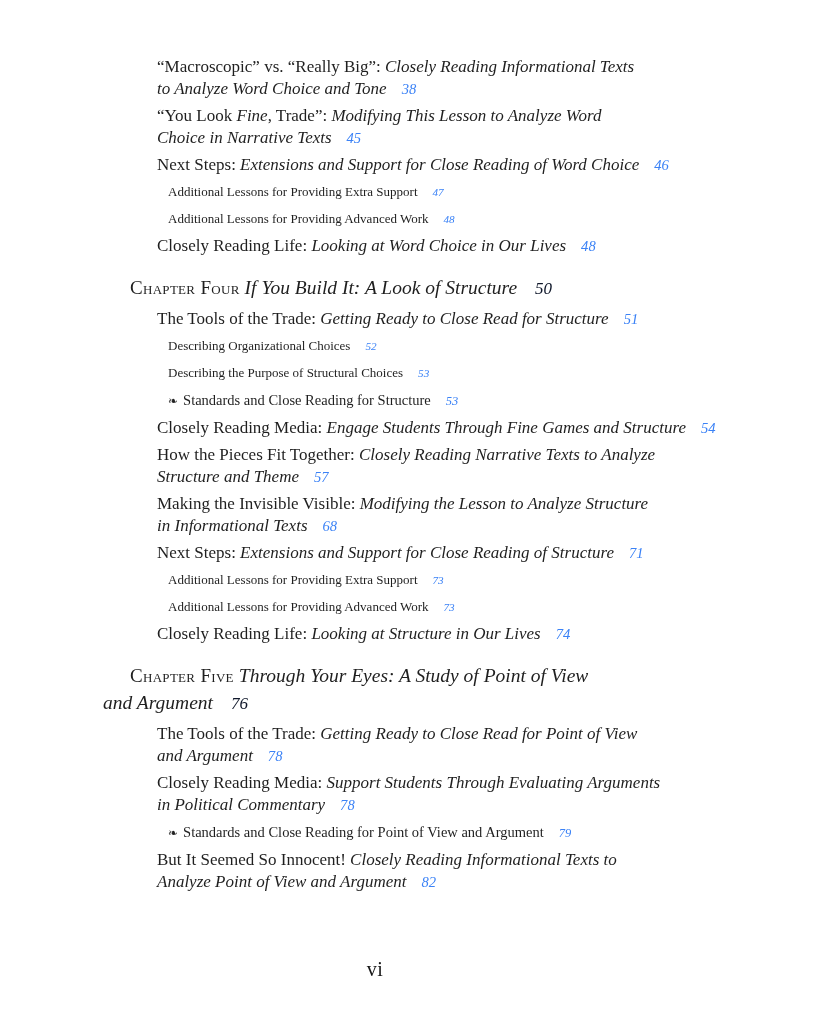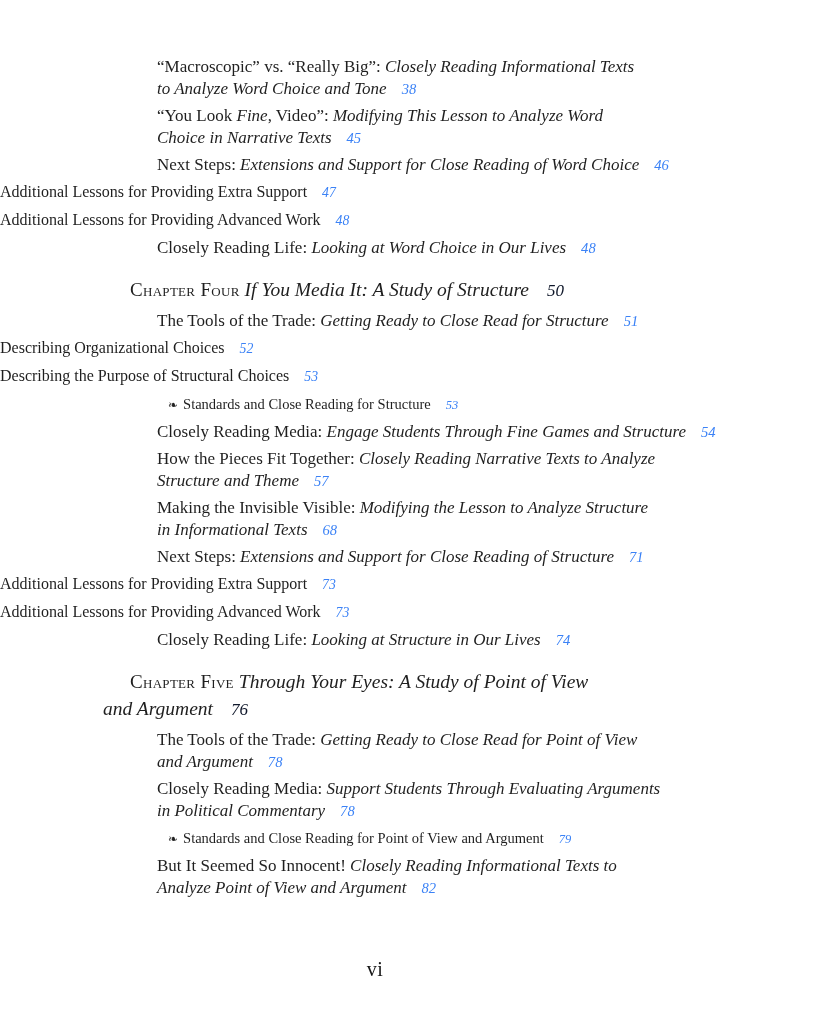--- a/index.html
+++ b/index.html
@@ -15,21 +15,21 @@
   }
   .toc { position: absolute; top: 56px; left: 0; width: 821px; }
 
   .entry {
     white-space: nowrap;
     font-size: 17px;
     line-height: 22px;
     margin-bottom: 5px;
   }
   .entry.level1 { margin-left: 157px; }
-  .entry.level2 { font-size: 16px; }
+  .entry.level2 { margin-left: 168px; font-size: 13px; }
   .entry.standards { margin-left: 168px; font-size: 14.5px; }
 
   .roman { font-style: normal; text-align: right; }
   .italic { font-style: italic; font-family: Liberation Serif, serif; }
   .num {
     font-style: italic;
     font-size: 0.86em;
     color: #3b82f6;
     margin-left: 15px;
   }
@@ -74,26 +74,26 @@
     letter-spacing: 0.5px;
     color: #161616;
   }
 </style>
 </head>
 <body>
 
 <div class="page">
   <div class="toc">
       <div class="entry level1"><span class="roman">“Macroscopic” vs. “Really Big”: </span><span class="italic">Closely Reading Informational Texts</span><br><span class="italic">to Analyze Word Choice and Tone</span><span class="num">38</span></div>
-      <div class="entry level1"><span class="roman">“You Look </span><span class="italic">Fine</span><span class="roman">, Video”: </span><span class="italic">Modifying This Lesson to Analyze Word</span><br><span class="italic">Choice in Narrative Texts</span><span class="num">45</span></div>
+      <div class="entry level1"><span class="roman">“You Look </span><span class="italic">Fine</span><span class="roman">, Trade”: </span><span class="italic">Modifying This Lesson to Analyze Word</span><br><span class="italic">Choice in Narrative Texts</span><span class="num">45</span></div>
       <div class="entry level1"><span class="roman">Next Steps: </span><span class="italic">Extensions and Support for Close Reading of Word Choice</span><span class="num">46</span></div>
       <div class="entry level2"><span class="roman">Additional Lessons for Providing Extra Support</span><span class="num">47</span></div>
       <div class="entry level2"><span class="roman">Additional Lessons for Providing Advanced Work</span><span class="num">48</span></div>
       <div class="entry level1"><span class="roman">Closely Reading Life: </span><span class="italic">Looking at Word Choice in Our Lives</span><span class="num">48</span></div>
-      <div class="chapter"><span class="chap-label">Chapter Four</span><span class="chap-title">If You Media It: A Study of Structure</span><span class="chap-num">50</span></div>
+      <div class="chapter"><span class="chap-label">Chapter Four</span><span class="chap-title">If You Build It: A Look of Structure</span><span class="chap-num">50</span></div>
       <div class="entry level1"><span class="roman">The Tools of the Trade: </span><span class="italic">Getting Ready to Close Read for Structure</span><span class="num">51</span></div>
       <div class="entry level2"><span class="roman">Describing Organizational Choices</span><span class="num">52</span></div>
       <div class="entry level2"><span class="roman">Describing the Purpose of Structural Choices</span><span class="num">53</span></div>
       <div class="entry standards"><span class="fleuron">❧</span><span class="roman">Standards and Close Reading for Structure</span><span class="num">53</span></div>
       <div class="entry level1"><span class="roman">Closely Reading Media: </span><span class="italic">Engage Students Through Fine Games and Structure</span><span class="num">54</span></div>
       <div class="entry level1"><span class="roman">How the Pieces Fit Together: </span><span class="italic">Closely Reading Narrative Texts to Analyze</span><br><span class="italic">Structure and Theme</span><span class="num">57</span></div>
       <div class="entry level1"><span class="roman">Making the Invisible Visible: </span><span class="italic">Modifying the Lesson to Analyze Structure</span><br><span class="italic">in Informational Texts</span><span class="num">68</span></div>
       <div class="entry level1"><span class="roman">Next Steps: </span><span class="italic">Extensions and Support for Close Reading of Structure</span><span class="num">71</span></div>
       <div class="entry level2"><span class="roman">Additional Lessons for Providing Extra Support</span><span class="num">73</span></div>
       <div class="entry level2"><span class="roman">Additional Lessons for Providing Advanced Work</span><span class="num">73</span></div>

